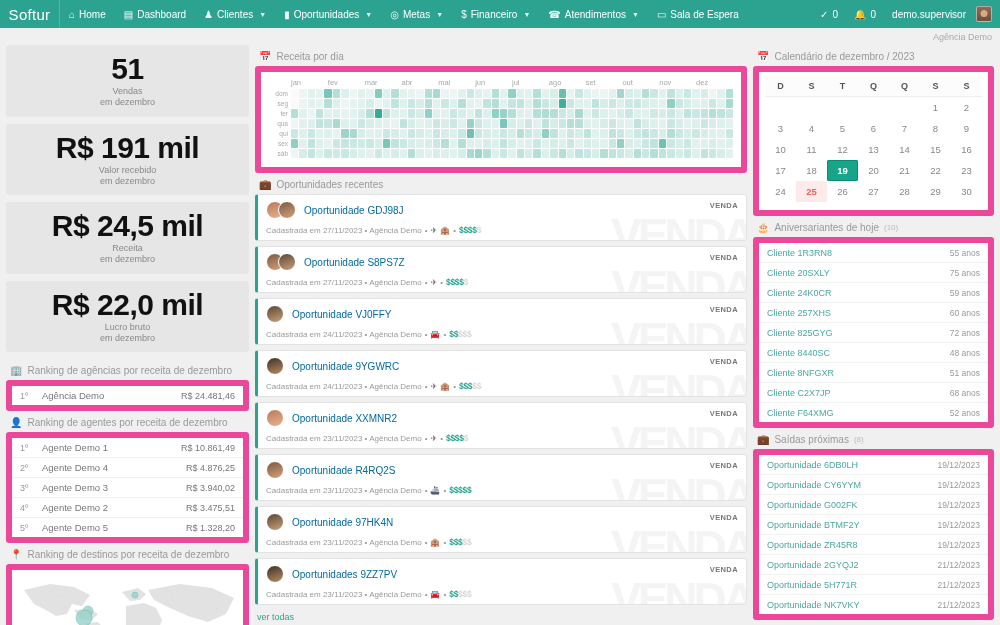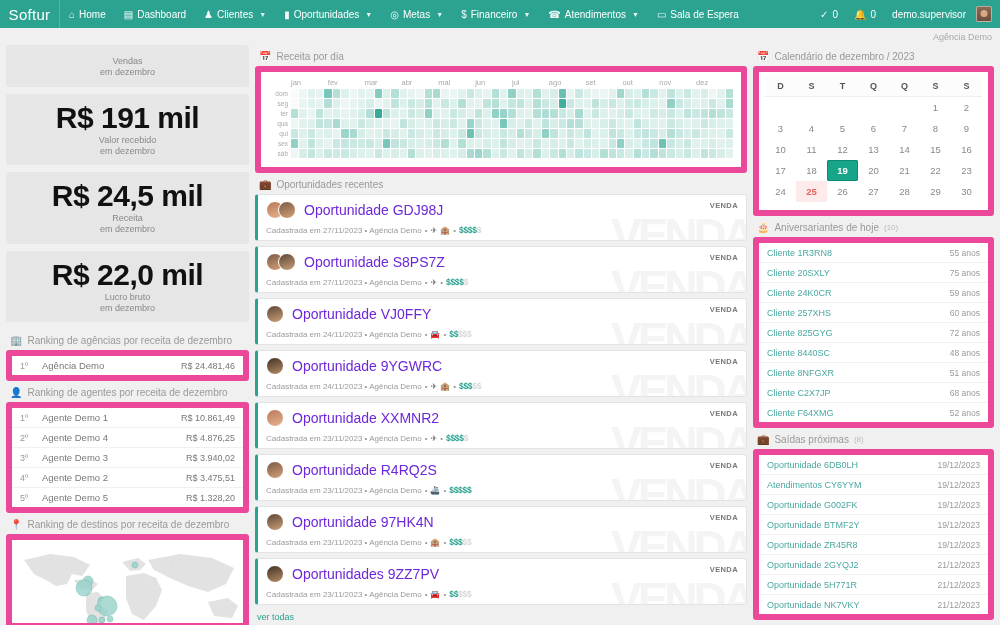--- a/index.html
+++ b/index.html
@@ -107,21 +107,21 @@
     pointer-events:none; user-select:none;
   }
   .opp-top{ display:flex; align-items:center; position:relative; z-index:2; }
   .opp-av{ display:flex; }
   .face{
     width:18px;height:18px;border-radius:50%; overflow:hidden; position:relative;
     border:1px solid #fff;
   }
   .face + .face{ margin-left:-6px; }
   .opp-name{
-    margin-left:8px; color:#6d28d9; font-size:14px; font-weight:400;
+    margin-left:8px; color:#0369a1; font-size:10px; font-weight:400;
     cursor:pointer;
   }
   .opp-badge{
     margin-left:auto; font-size:7.5px; font-weight:700; color:#777;
     letter-spacing:.4px; position:relative; z-index:2; align-self:flex-start;
   }
   .opp-meta{
     margin-top:6px; font-size:8px; color:#999; position:relative; z-index:2;
     display:flex; align-items:center; gap:3px;
   }
@@ -218,20 +218,21 @@
 </div>
 <div class="subbar">
   <span>Agência Demo</span>
 </div>
 
 <div class="wrap">
 
   <div class="col-left">
     <div id="kpiList">
         <div class="kpi k1">
+          <div class="big">51</div>
           <div class="lab">Vendas<br>em dezembro</div>
         </div>
         <div class="kpi k2">
           <div class="big">R$ 191 mil</div>
           <div class="lab">Valor recebido<br>em dezembro</div>
         </div>
         <div class="kpi k3">
           <div class="big">R$ 24,5 mil</div>
           <div class="lab">Receita<br>em dezembro</div>
         </div>
@@ -1010,21 +1011,21 @@
       <span class="ic">💼</span>
       <span>Saídas próximas</span>
       <span class="count">(8)</span>
     </div>
     <div class="card" id="saidasList">
         <div class="slist-row">
           <span class="slist-name">Oportunidade 6DB0LH</span>
           <span class="slist-val">19/12/2023</span>
         </div>
         <div class="slist-row">
-          <span class="slist-name">Atendimentos CY6YYM</span>
+          <span class="slist-name">Oportunidade CY6YYM</span>
           <span class="slist-val">19/12/2023</span>
         </div>
         <div class="slist-row">
           <span class="slist-name">Oportunidade G002FK</span>
           <span class="slist-val">19/12/2023</span>
         </div>
         <div class="slist-row">
           <span class="slist-name">Oportunidade BTMF2Y</span>
           <span class="slist-val">19/12/2023</span>
         </div>

